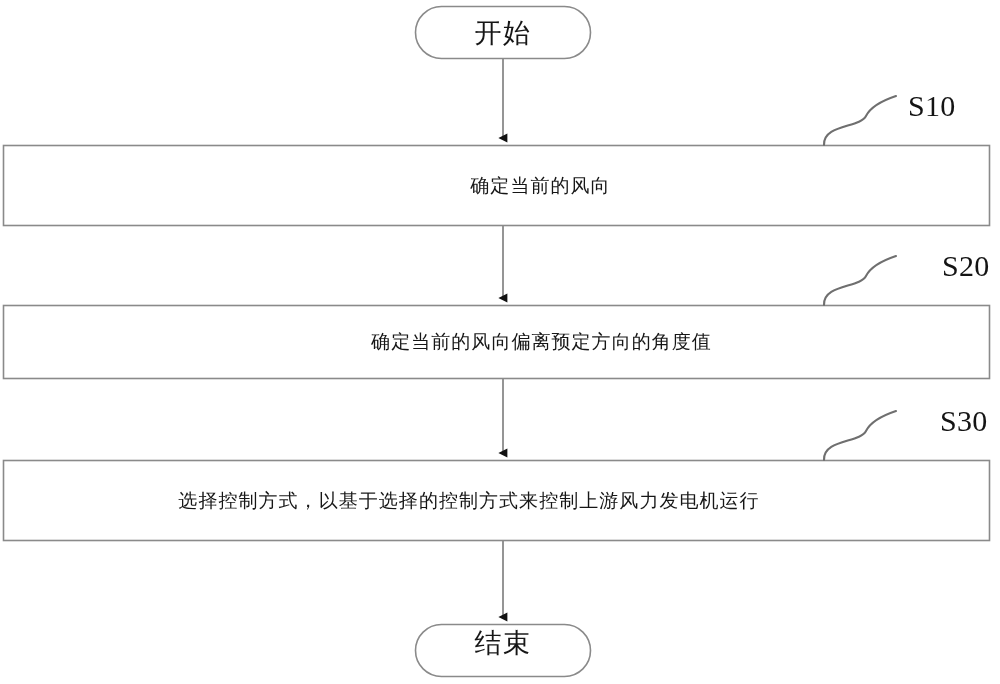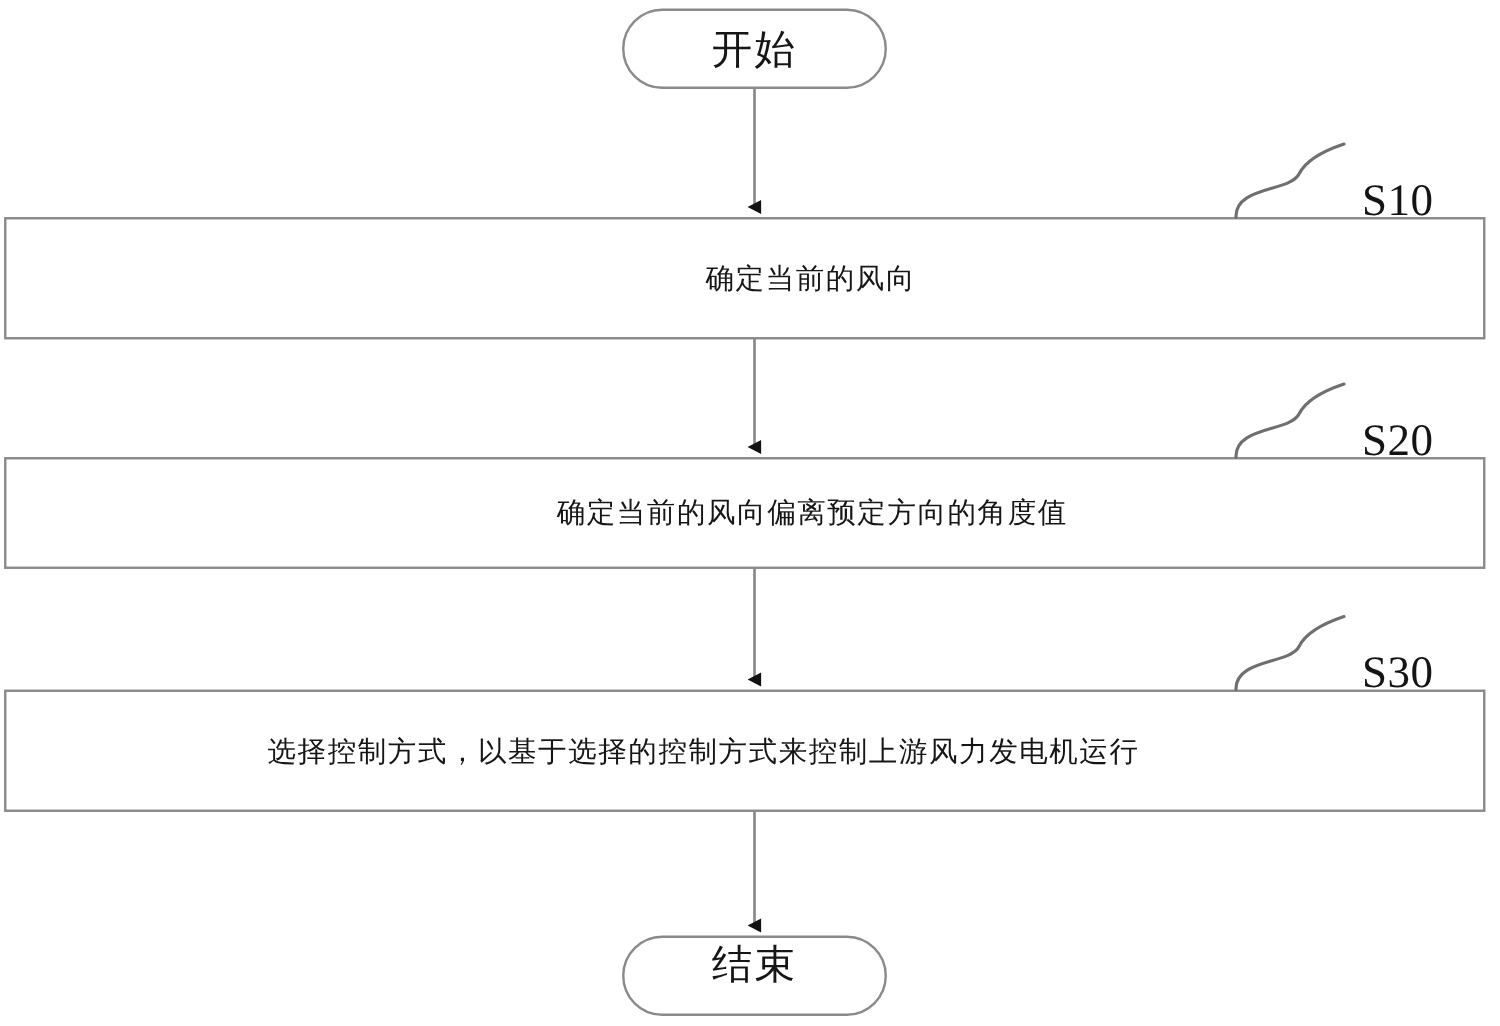--- a/index.html
+++ b/index.html
@@ -43,33 +43,32 @@
   .process-text {
     font-size: 19px;
     padding-left: 44px;
   }
   .step-label {
     position: absolute;
     font-family: "Liberation Serif", "DejaVu Serif", serif;
     font-size: 30px;
     color: #141414;
     letter-spacing: 0.01em;
-    margin-top: 28px;
   }
   
   #node-start-text { left: 415px; top: 6px;  width: 176px; height: 53px; }
   #node-end-text   { left: 415px; top: 624px; width: 176px; height: 38px; }
   
   #node-s10-text { left: 3px; top: 145px; width: 987px; height: 81px; }
   #node-s20-text { left: 4px; top: 305px; width: 987px; height: 74px; }
   #node-s30-text { left: 3px; top: 460px; width: 844px; height: 81px; }
   
   #step-label-s10 { left: 908px; top: 89px; }
-  #step-label-s20 { left: 908px; top: 249px; }
-  #step-label-s30 { left: 908px; top: 404px; }
+  #step-label-s20 { left: 942px; top: 249px; }
+  #step-label-s30 { left: 940px; top: 404px; }
 </style>
 </head>
 <body>
 
 <div id="flow-root">
 
   <svg id="flow-svg" viewBox="0 0 1000 684">
     <defs>
       <marker id="arrowhead" markerWidth="11" markerHeight="11" refX="5.2" refY="5" orient="auto" markerUnits="userSpaceOnUse">
         <path d="M0.6,0.6 L9.8,0.6 L5.2,9.6 Z" fill="#111111"></path>

